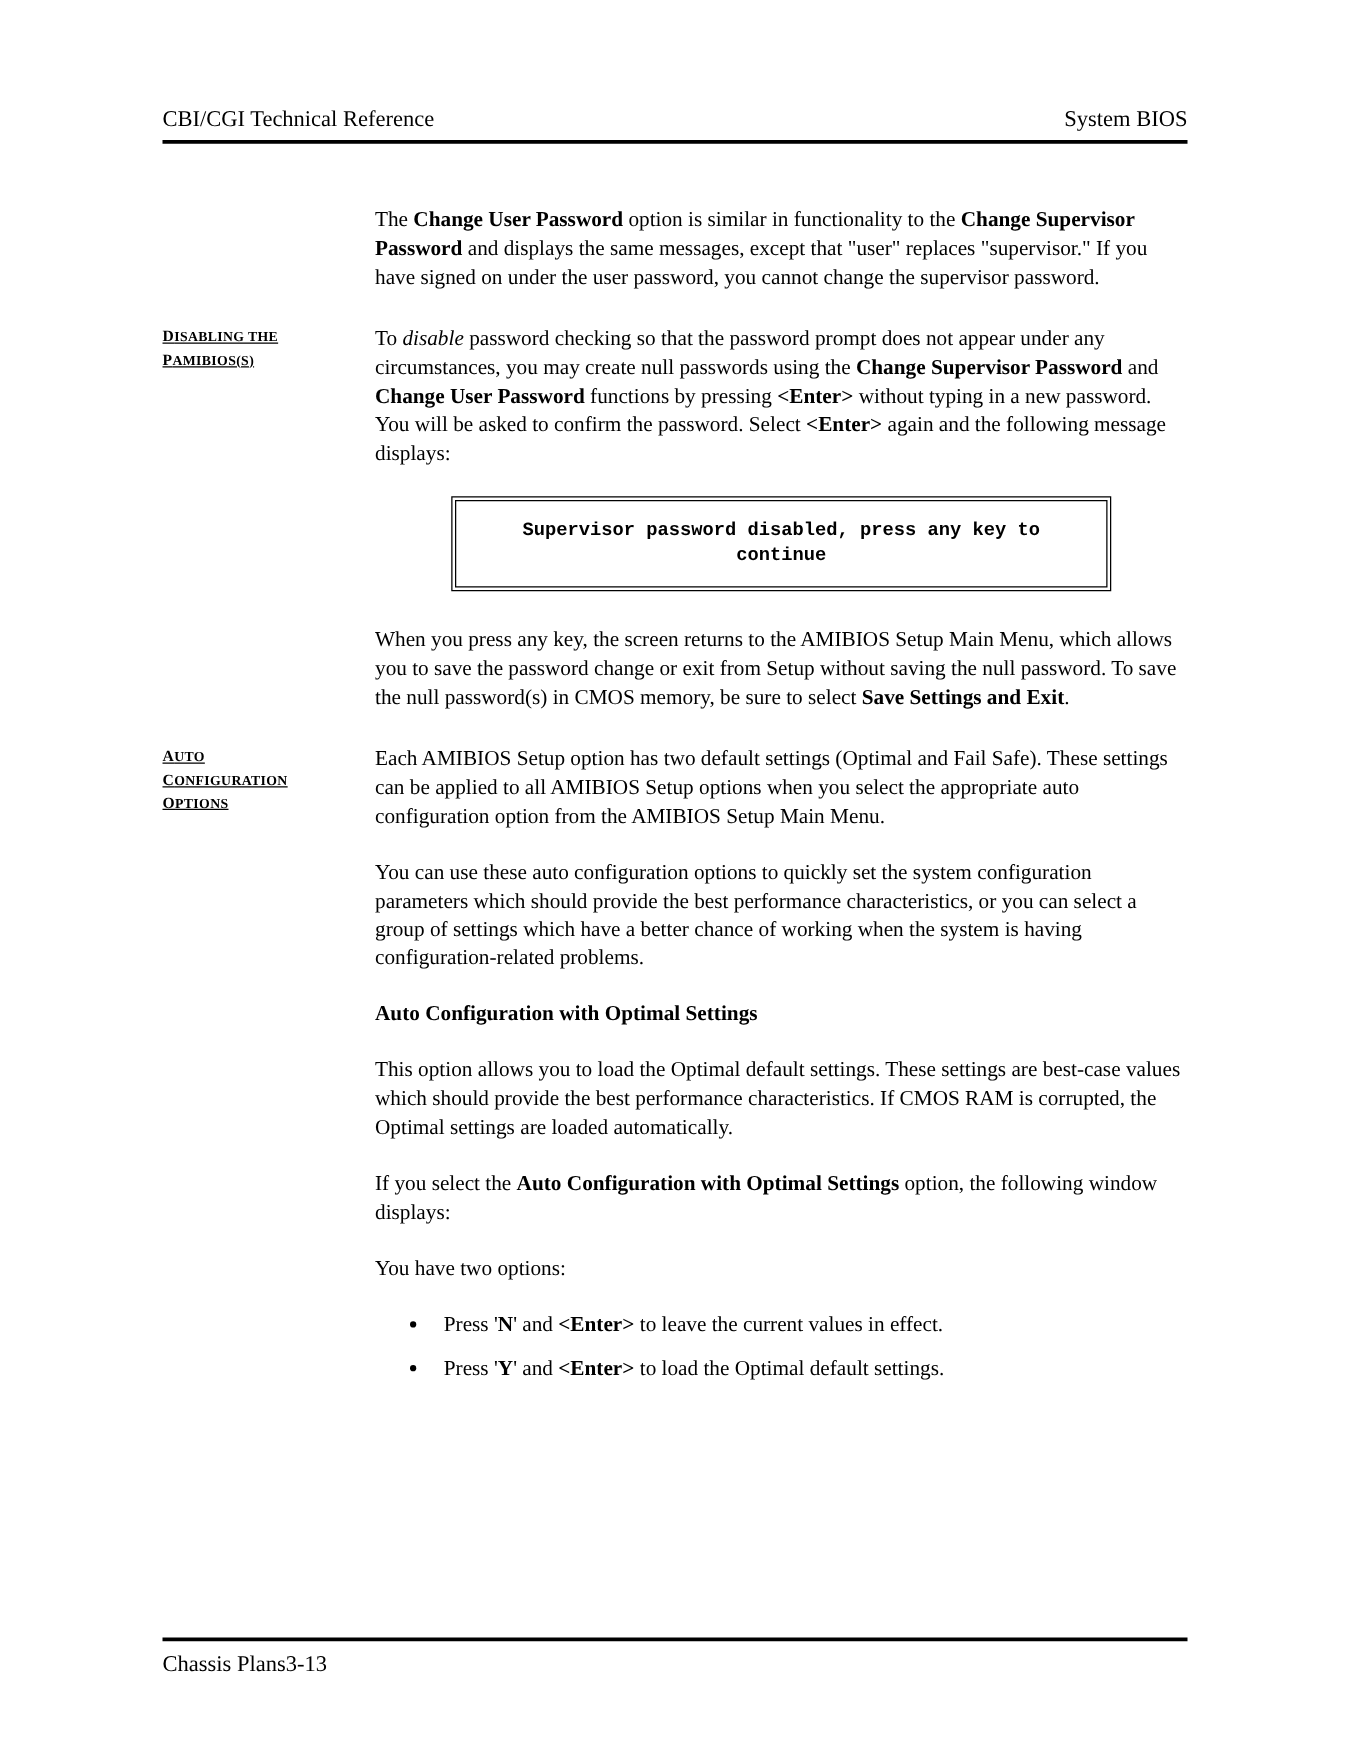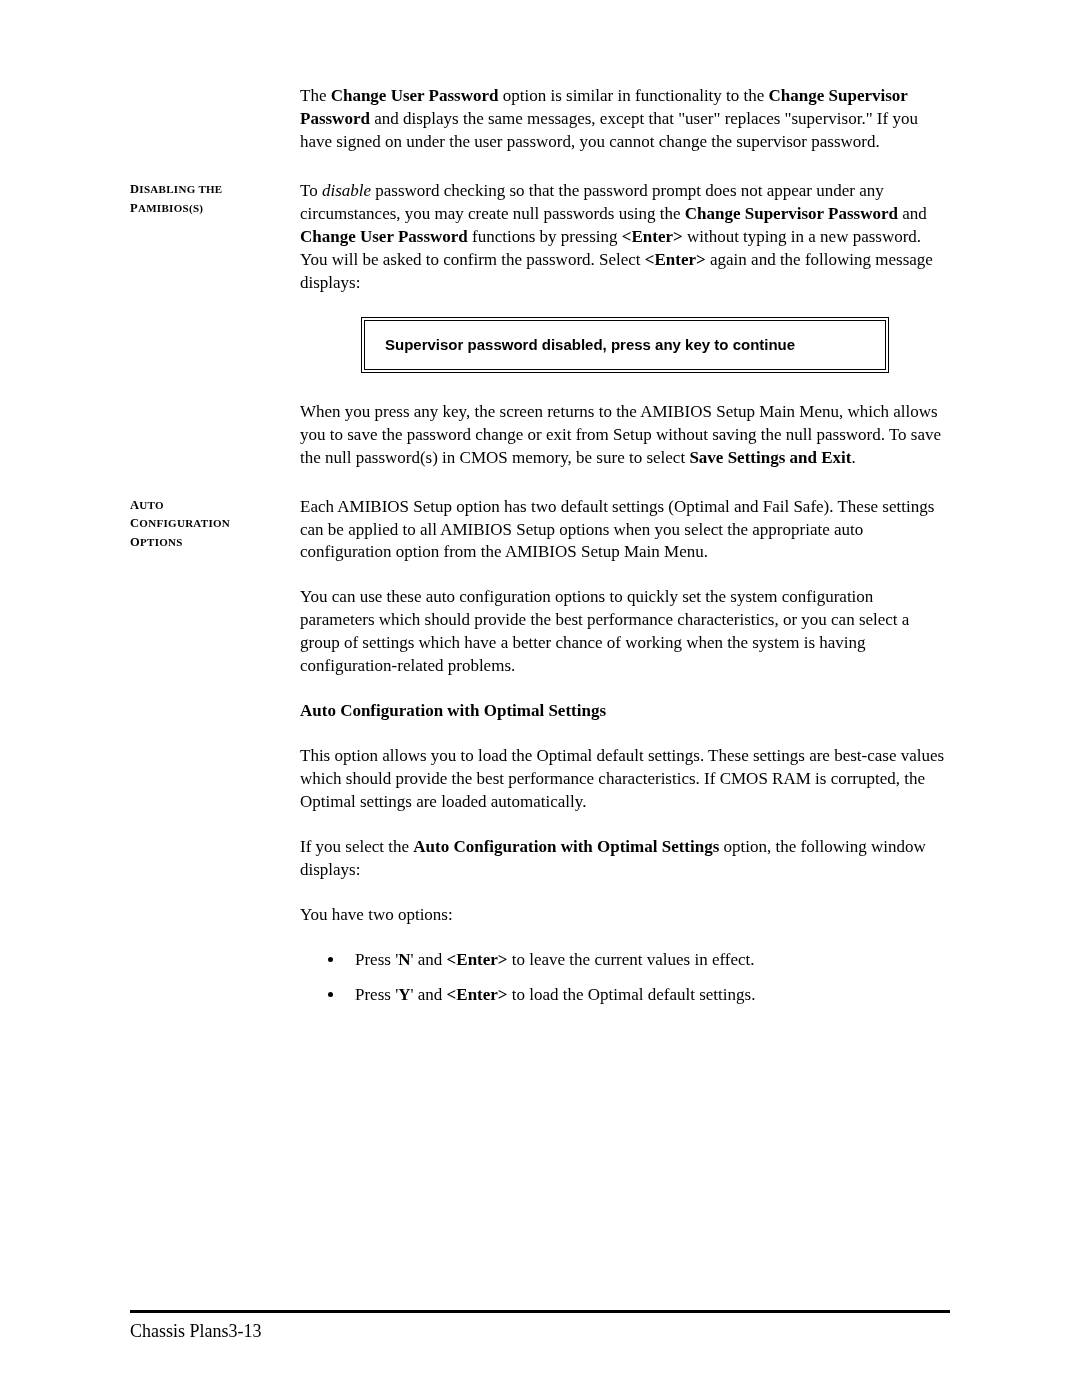--- a/index.html
+++ b/index.html
@@ -32,20 +32,21 @@
     }
     .sidebar {
       width: 170px;
       flex-shrink: 0;
       font-size: 12.5px;
       font-weight: bold;
       text-transform: uppercase;
       font-variant: small-caps;
       letter-spacing: 0.3px;
       line-height: 1.5;
+      text-decoration: underline;
     }
     .sidebar-label {
       text-transform: none;
       font-variant: normal;
     }
     .main-col {
       flex: 1;
       font-size: 17px;
       line-height: 1.35;
     }
@@ -58,24 +59,24 @@
     .bold {
       font-weight: bold;
     }
     .italic {
       font-style: italic;
     }
     .msg-box {
       border: 4px double #000;
       padding: 14px 20px;
       margin: 20px auto 28px auto;
-      font-family: Liberation Sans, sans-serif;
+      font-family: Liberation Mono, monospace;
       font-weight: bold;
       font-size: 15px;
-      text-align: left;
+      text-align: center;
       width: fit-content;
     }
     .msg-box-sm {
       width: 410px;
     }
     .subhead {
       font-weight: bold;
       margin: 0 0 22px 0;
       font-size: 17px;
     }
@@ -101,20 +102,24 @@
     }
     .underline {
       text-decoration: underline;
     }
   </style>
 </head>
 <body>
 
 <div class="page">
 
+  <div class="header">
+    <div>CBI/CGI Technical Reference</div>
+    <div>System BIOS</div>
+  </div>
 
   <div class="content-row">
     <div class="sidebar"></div>
     <div class="main-col">
       <p>
         <span>The </span><span class="bold">Change User Password</span><span> option is similar in functionality to the </span><span class="bold">Change Supervisor Password</span><span> and displays the same messages, except that "user" replaces "supervisor."  If you have signed on under the user password, you cannot change the supervisor password.</span>
       </p>
     </div>
   </div>
 

